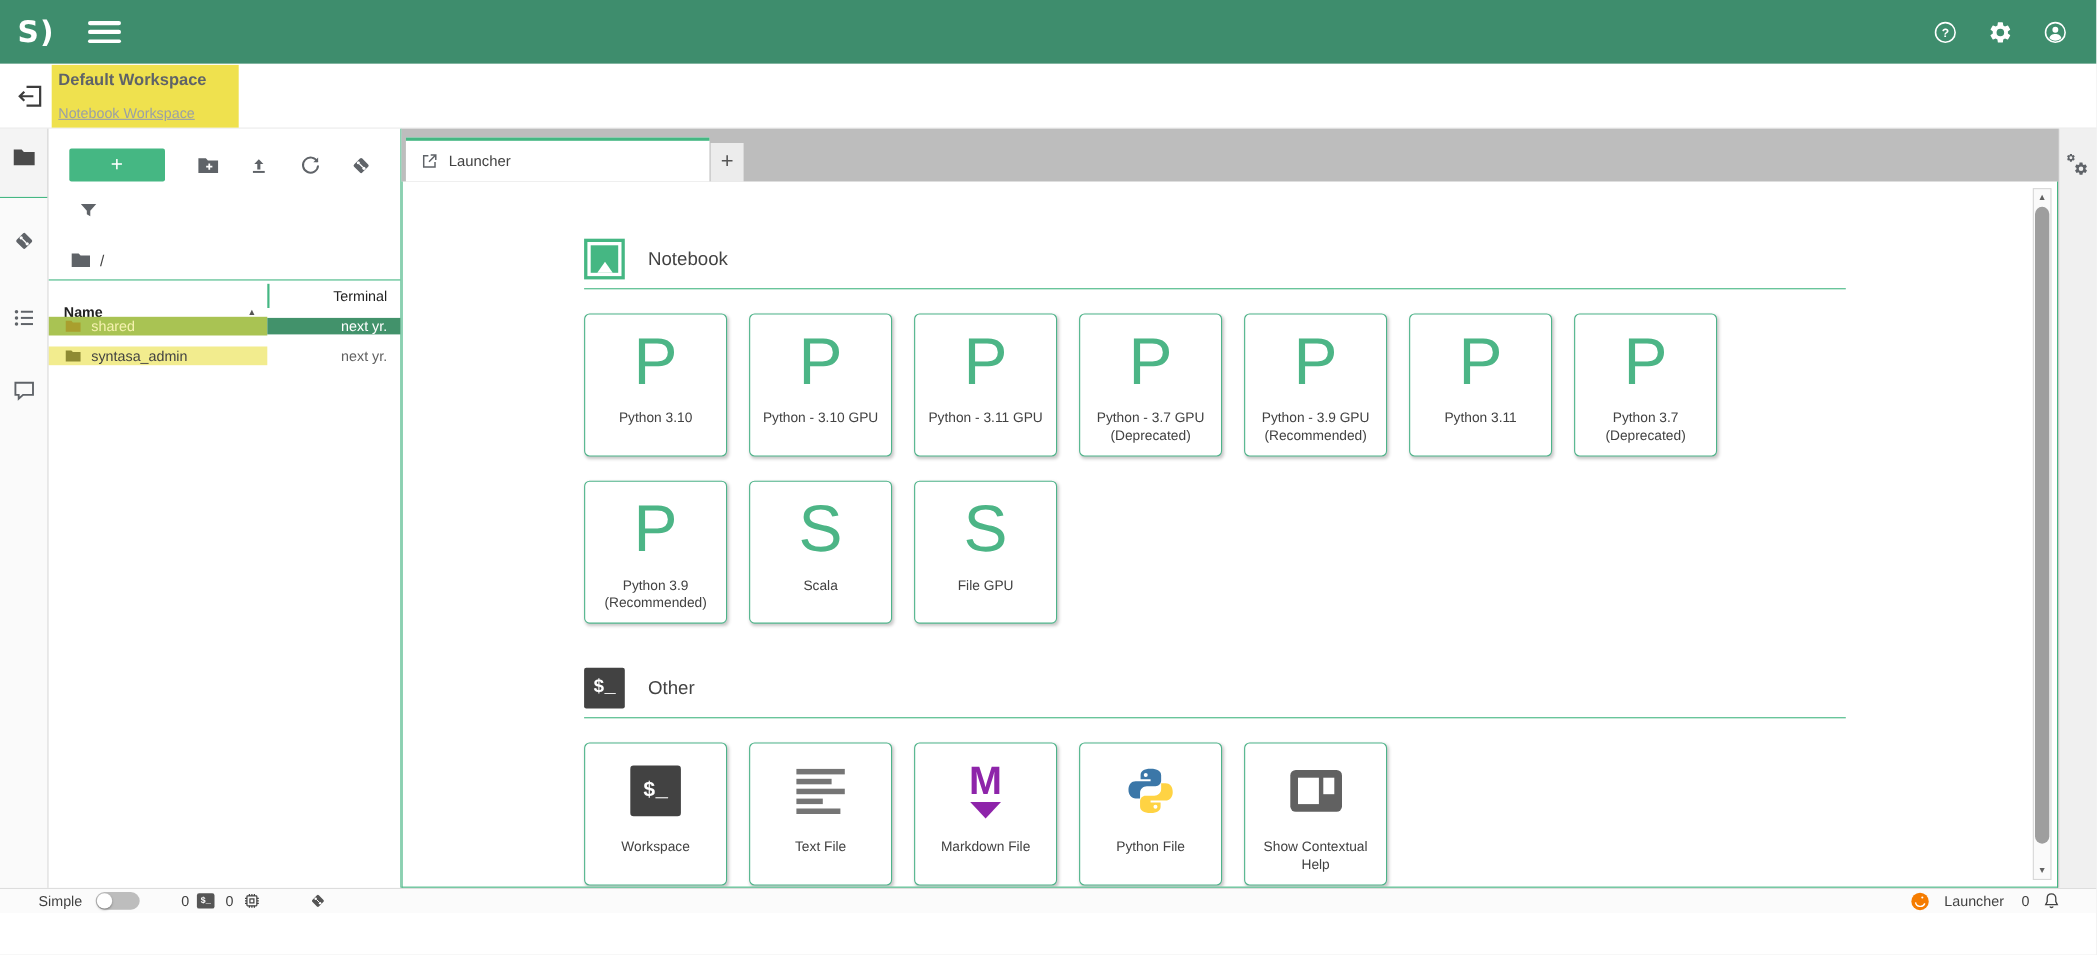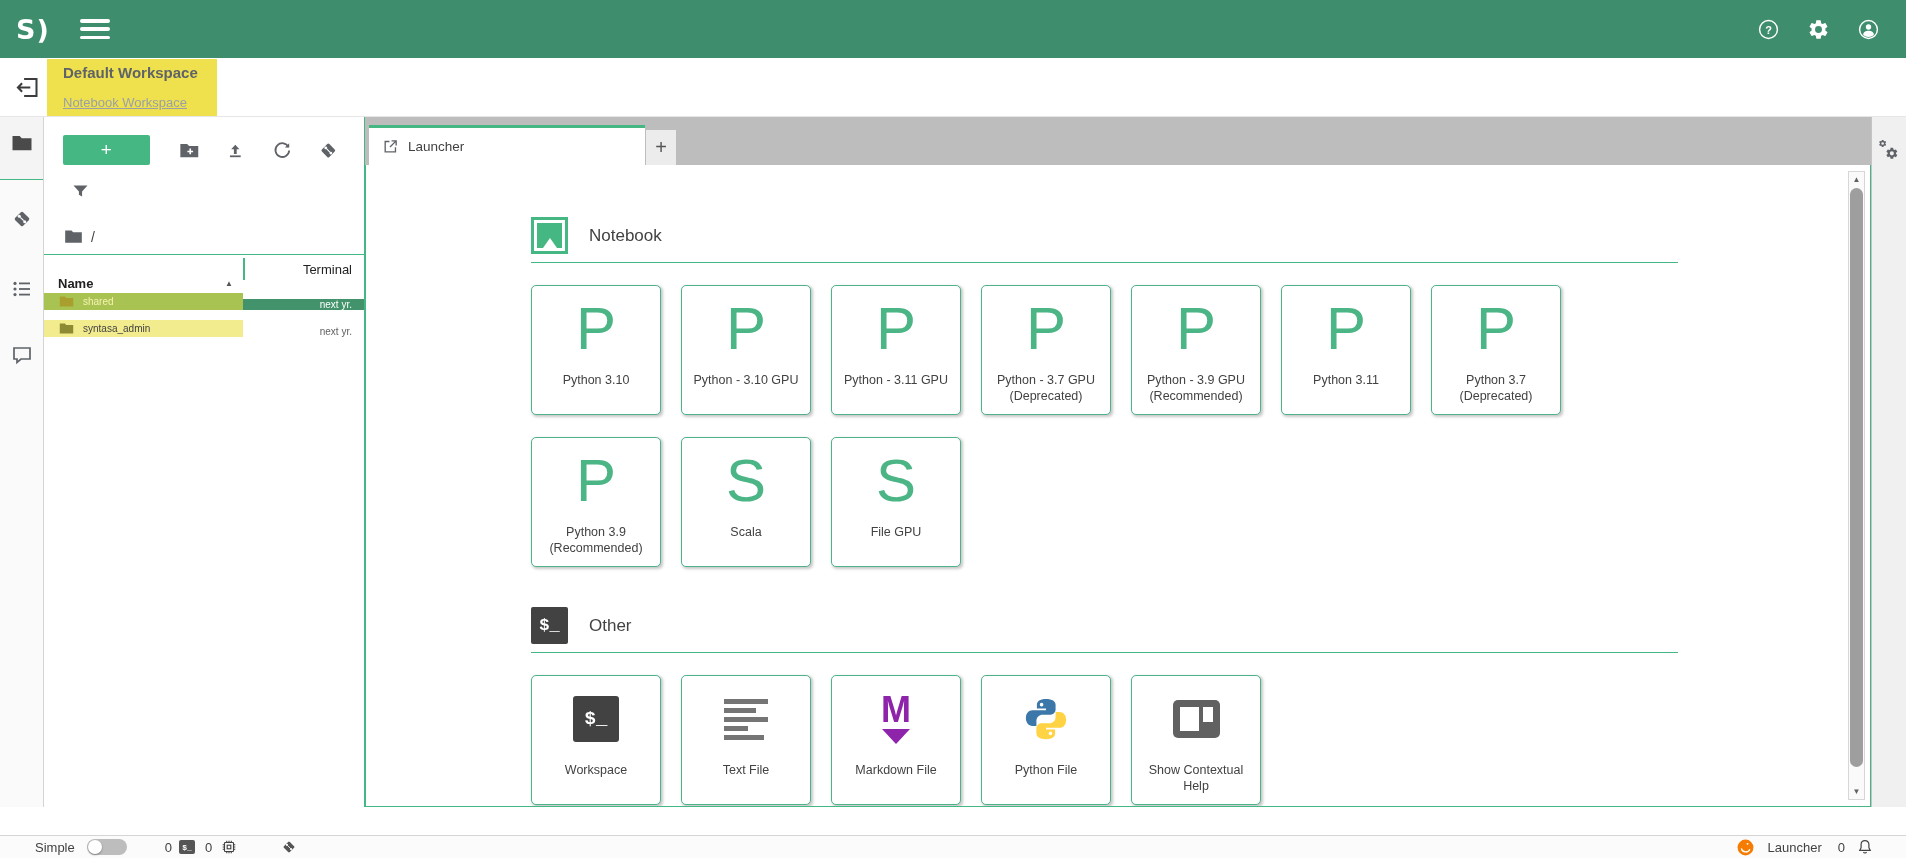--- a/index.html
+++ b/index.html
@@ -13,21 +13,21 @@
   .hamburger { width:30px; height:20px; display:flex; flex-direction:column; justify-content:space-between; cursor:pointer; }
   .hamburger span { display:block; height:3.5px; background:#fff; border-radius:2px; }
   .topbar-actions { margin-left:auto; display:flex; align-items:center; gap:27px; padding-right:12px; }
   .tb-icon { width:23px; height:23px; cursor:pointer; display:inline-flex; }
   .tb-icon svg { width:100%; height:100%; }
 
   
   .wsbar { height:59px; background:#fff; border-bottom:1px solid #e6e6e6; display:flex; align-items:center; padding-left:14px; }
   .ws-exit { width:27px; height:27px; display:inline-flex; cursor:pointer; color:#3c3c3c; }
   .ws-exit svg { width:100%; height:100%; }
-  .ws-highlight { margin-left:6px; background:#EFE14E; padding:5px 16px 6px 16px; display:flex; flex-direction:column; justify-content:center; min-width:170px; cursor:pointer; }
+  .ws-highlight { margin-left:6px; background:#EFE14E; padding:5px 16px 6px 6px; display:flex; flex-direction:column; justify-content:center; min-width:170px; cursor:pointer; }
   .ws-title { font-size:15px; font-weight:bold; color:#5f6368; }
   .ws-subtitle { font-size:13px; color:#9aa0a6; margin-top:14px;text-decoration:underline; }
 
   
   .menubar { height:38px; border-bottom:1px solid #45B783; display:flex; align-items:center; padding-left:8px; background:#fff; }
   .spinner { width:27px; height:27px; margin-right:14px; display:inline-flex; }
   .menu-items { display:flex; align-items:center; }
   .menu-item { padding:0 13px; font-size:13.5px; color:#212121; cursor:pointer; line-height:37px; }
 
   
@@ -53,21 +53,21 @@
   .fb-breadcrumb { margin-top:14px; height:36px; display:flex; align-items:center; gap:7px; padding-left:19px; border-bottom:1px solid #45B783; }
   .fb-breadcrumb .crumb-folder { width:21px; height:21px; color:#5f6368; display:inline-flex; cursor:pointer; }
   .fb-breadcrumb svg { width:100%; height:100%; }
   .crumb-root { font-size:14px; color:#424242; cursor:pointer; }
   .fb-header { display:flex; align-items:center; height:28px; font-size:13px; color:#212121; }
   .fb-col-name { width:199px; padding-left:14px; display:flex; align-items:center; font-weight:bold; cursor:pointer;margin-top:28px; }
   .sort-caret { margin-left:auto; margin-right:10px; font-size:8px; color:#555; }
   .fb-col-sep { width:2px; height:22px; background:#45B783; }
   .fb-col-mod { flex:1; text-align:right; padding-right:12px; font-weight:normal; cursor:pointer; }
   .fb-rows { display:flex; flex-direction:column; }
-  .fb-row { display:flex; height:27px; align-items:flex-end; font-size:10px; cursor:pointer; }
+  .fb-row { display:flex; height:27px; align-items:center; font-size:13px; cursor:pointer; }
   .name-cell { width:199px; display:flex; align-items:center; gap:8px; padding-left:14px; }
   .mod-cell { flex:1; display:flex; align-items:center; justify-content:flex-end; padding-right:12px; }
   .row-folder { width:17px; height:17px; display:inline-flex; flex:none; }
   .row-folder svg { width:100%; height:100%; }
   .fb-row.selected .name-cell { background:#A9C353; color:#F6F2B0; }
   .fb-row.selected .row-folder { color:#A99F2E; }
   .fb-row.selected .mod-cell { background:#42926B; color:#fff; }
   .fb-row.highlighted-only .name-cell { background:#F2EC8E; color:#424242; }
   .fb-row.highlighted-only .row-folder { color:#8E8A33; }
   .fb-row.highlighted-only .mod-cell { background:transparent; color:#616161; }
@@ -109,21 +109,21 @@
   .vscroll { position:absolute; top:6px; bottom:6px; right:5px; width:17px; background:#fafafa; border:1px solid #d7d7d7; }
   .vscroll .arr { position:absolute; left:0; right:0; text-align:center; font-size:8px; color:#616161; cursor:pointer; }
   .arr-up { top:3px; } .arr-down { bottom:3px; }
   .vthumb { position:absolute; left:1px; right:1px; top:16px; bottom:32px; background:#9e9e9e; border-radius:7px; cursor:grab; }
 
   .right-strip { width:35px; flex:none; background:#f0f0f0; border-left:1px solid #c4c4c4; position:relative; }
   .dbl-gear { position:absolute; top:22px; left:50%; transform:translateX(-50%); width:23px; height:23px; color:#5f6368; cursor:pointer; }
   .dbl-gear svg { width:100%; height:100%; }
 
   
-  .statusbar { height:23px; background:#fbfbfb; border-top:1px solid #d5d5d5; display:flex; align-items:center; font-size:13px; color:#424242; padding:0 32px 0 35px;margin-top:28px; }
+  .statusbar { height:23px; background:#fbfbfb; border-top:1px solid #d5d5d5; display:flex; align-items:center; font-size:13px; color:#424242; padding:0 32px 0 35px; }
   .sb-left { display:flex; align-items:center; }
   .sb-mode-label { cursor:pointer; }
   .toggle { width:40px; height:16px; background:#bdbdbd; border-radius:9px; margin-left:12px; position:relative; cursor:pointer; }
   .toggle .knob { position:absolute; left:1px; top:1px; width:14px; height:14px; background:#fff; border-radius:50%; box-shadow:0 1px 2px rgba(0,0,0,0.35); }
   .sb-count { margin-left:38px; }
   .sb-count.tight { margin-left:10px; }
   .mini-term { width:16px; height:14px; background:#555; border-radius:2px; color:#fff; font-size:8px; font-weight:bold; display:inline-flex; align-items:center; justify-content:center; margin-left:7px; cursor:pointer; font-family:"Liberation Mono","DejaVu Sans Mono",monospace; }
   .sb-icon { width:18px; height:18px; display:inline-flex; color:#424242; cursor:pointer; }
   .sb-icon svg { width:100%; height:100%; }
   .chip { margin-left:8px; }

